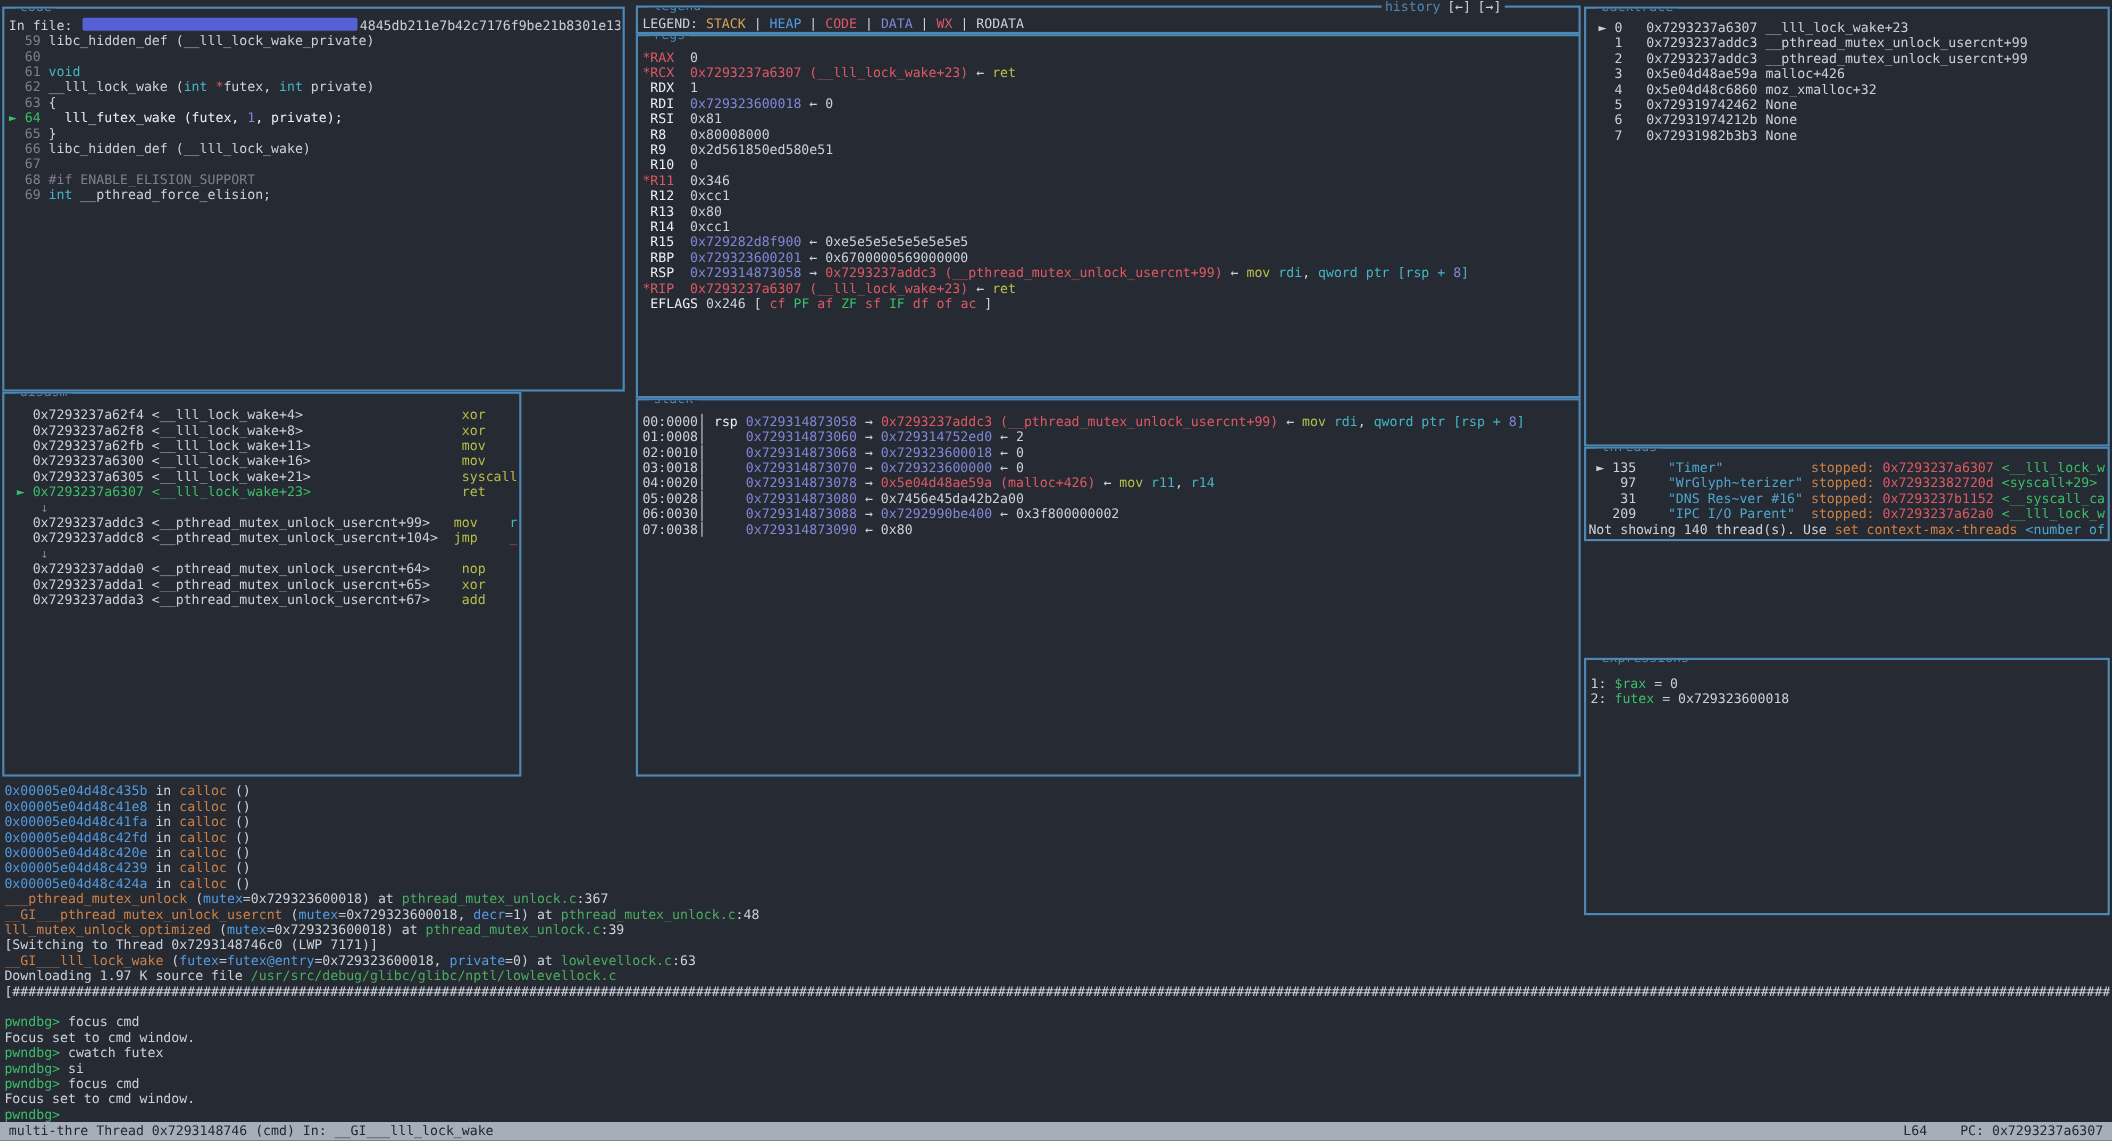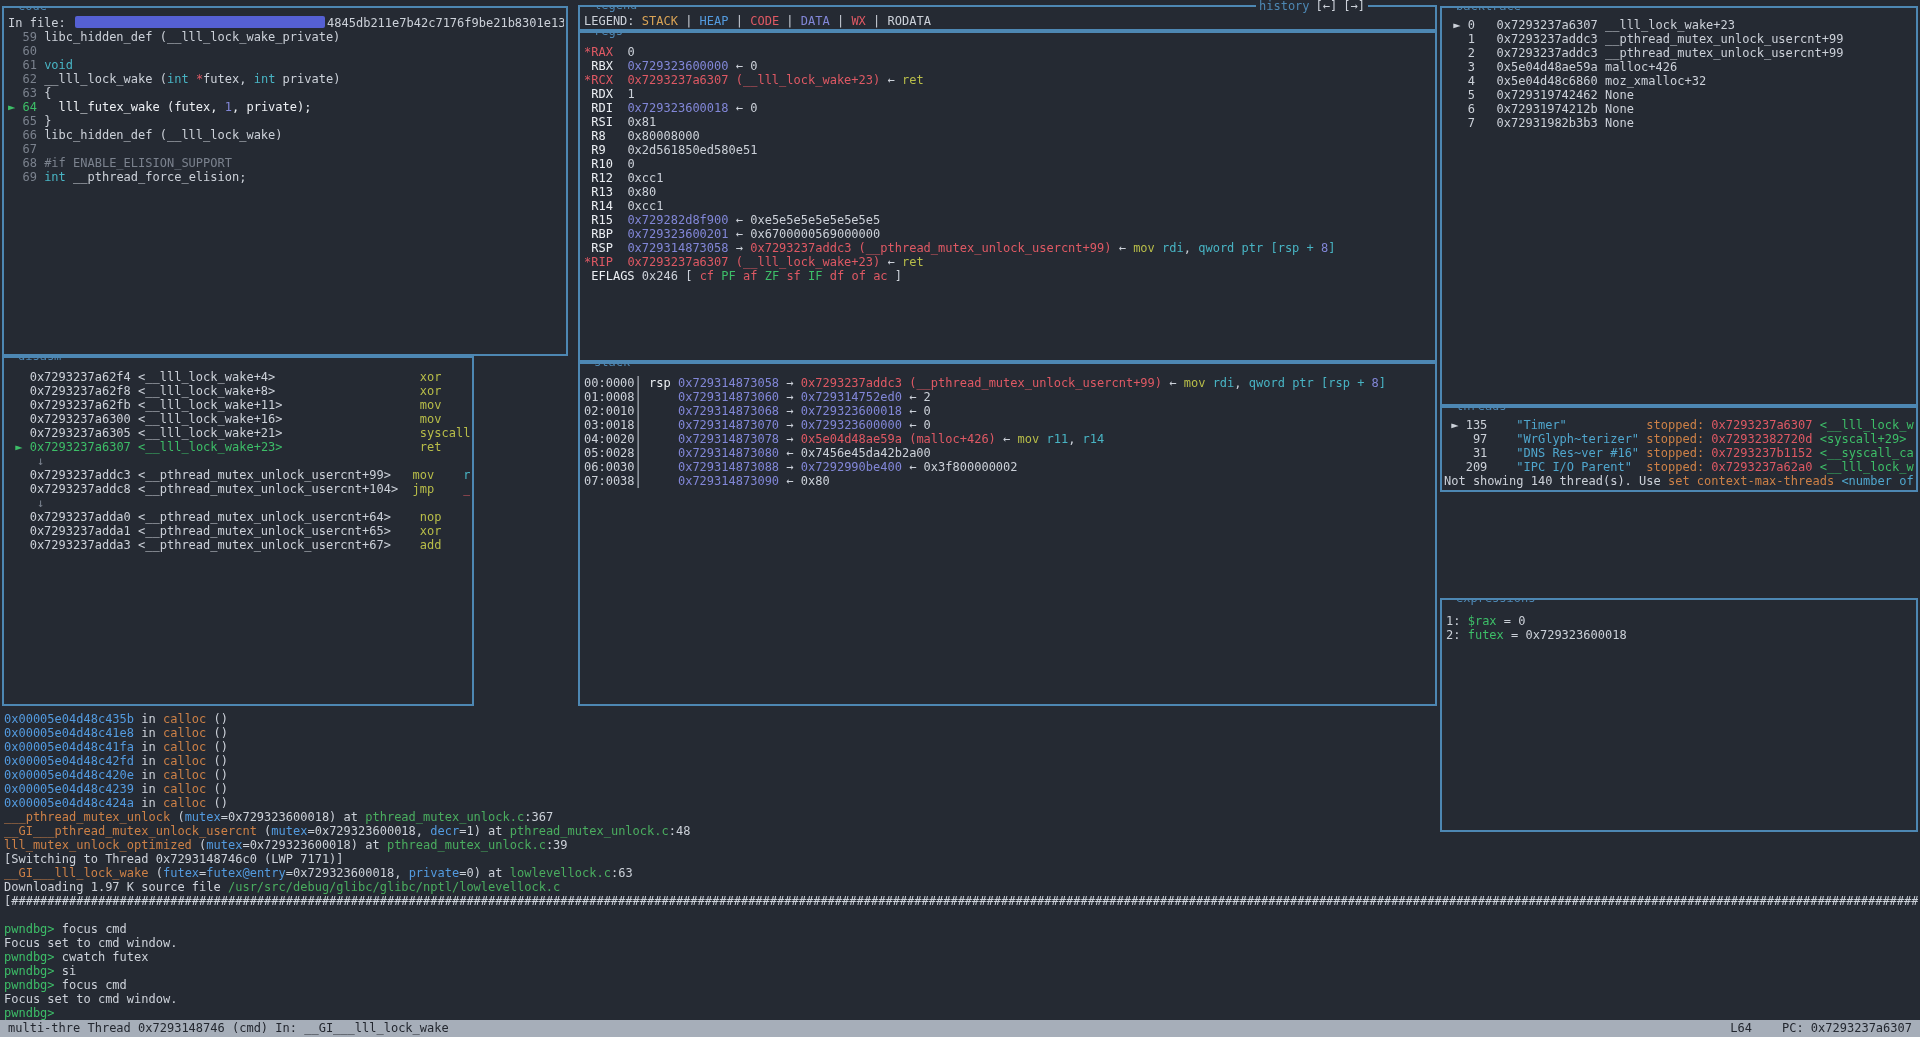--- a/index.html
+++ b/index.html
@@ -77,28 +77,28 @@
       <div class="tl"><span class="fg">LEGEND: </span><span class="stk">STACK</span><span class="fg"> | </span><span class="blu">HEAP</span><span class="fg"> | </span><span class="red">CODE</span><span class="fg"> | </span><span class="vio">DATA</span><span class="fg"> | </span><span class="red bold">WX</span><span class="fg"> | </span><span class="fg">RODATA</span></div>
     </div>
 </div>
 
 <div id="history"><span>history</span><span class="btn">[←]</span><span class="btn">[→]</span></div>
 
 <div class="pane" id="pane-regs">
   <span class="ptitle">regs</span>
   <div class="pc">
       <div class="tl"><span class="red">*</span><span class="red bold">RAX</span><span class="fg">  </span><span class="fg">0</span></div>
-      <div class="tl"><span class="fg"> </span><span class="wht bold">RBX</span><span class="fg">  </span><span class="vio">0x729323600000</span><span class="fg"> ← 0</span></div>
       <div class="tl"><span class="red">*</span><span class="red bold">RCX</span><span class="fg">  </span><span class="red">0x7293237a6307 (__lll_lock_wake+23)</span><span class="fg"> ← </span><span class="oli">ret</span></div>
       <div class="tl"><span class="fg"> </span><span class="wht bold">RDX</span><span class="fg">  </span><span class="fg">1</span></div>
       <div class="tl"><span class="fg"> </span><span class="wht bold">RDI</span><span class="fg">  </span><span class="vio">0x729323600018</span><span class="fg"> ← 0</span></div>
       <div class="tl"><span class="fg"> </span><span class="wht bold">RSI</span><span class="fg">  </span><span class="fg">0x81</span></div>
       <div class="tl"><span class="fg"> </span><span class="wht bold">R8</span><span class="fg">   </span><span class="fg">0x80008000</span></div>
       <div class="tl"><span class="fg"> </span><span class="wht bold">R9</span><span class="fg">   </span><span class="fg">0x2d561850ed580e51</span></div>
       <div class="tl"><span class="fg"> </span><span class="wht bold">R10</span><span class="fg">  </span><span class="fg">0</span></div>
+      <div class="tl"><span class="red">*</span><span class="red bold">R11</span><span class="fg">  </span><span class="fg">0x346</span></div>
       <div class="tl"><span class="fg"> </span><span class="wht bold">R12</span><span class="fg">  </span><span class="fg">0xcc1</span></div>
       <div class="tl"><span class="fg"> </span><span class="wht bold">R13</span><span class="fg">  </span><span class="fg">0x80</span></div>
       <div class="tl"><span class="fg"> </span><span class="wht bold">R14</span><span class="fg">  </span><span class="fg">0xcc1</span></div>
       <div class="tl"><span class="fg"> </span><span class="wht bold">R15</span><span class="fg">  </span><span class="vio">0x729282d8f900</span><span class="fg"> ← 0xe5e5e5e5e5e5e5e5</span></div>
       <div class="tl"><span class="fg"> </span><span class="wht bold">RBP</span><span class="fg">  </span><span class="vio">0x729323600201</span><span class="fg"> ← 0x6700000569000000</span></div>
       <div class="tl"><span class="fg"> </span><span class="wht bold">RSP</span><span class="fg">  </span><span class="vio">0x729314873058</span><span class="fg"> → </span><span class="red">0x7293237addc3 (__pthread_mutex_unlock_usercnt+99)</span><span class="fg"> ← </span><span class="oli">mov</span><span class="fg"> </span><span class="cyn">rdi</span><span class="fg">, </span><span class="cyn">qword ptr [rsp + </span><span class="vio">8</span><span class="cyn">]</span></div>
       <div class="tl"><span class="red">*</span><span class="red bold">RIP</span><span class="fg">  </span><span class="red">0x7293237a6307 (__lll_lock_wake+23)</span><span class="fg"> ← </span><span class="oli">ret</span></div>
       <div class="tl"><span class="fg"> </span><span class="wht bold">EFLAGS</span><span class="fg"> </span><span class="fg">0x246 </span><span class="fg">[ </span><span class="red">cf </span><span class="grn">PF </span><span class="red">af </span><span class="grn">ZF </span><span class="red">sf </span><span class="grn">IF </span><span class="red">df </span><span class="red">of </span><span class="red">ac</span><span class="fg"> ]</span></div>
     </div>
 </div>

